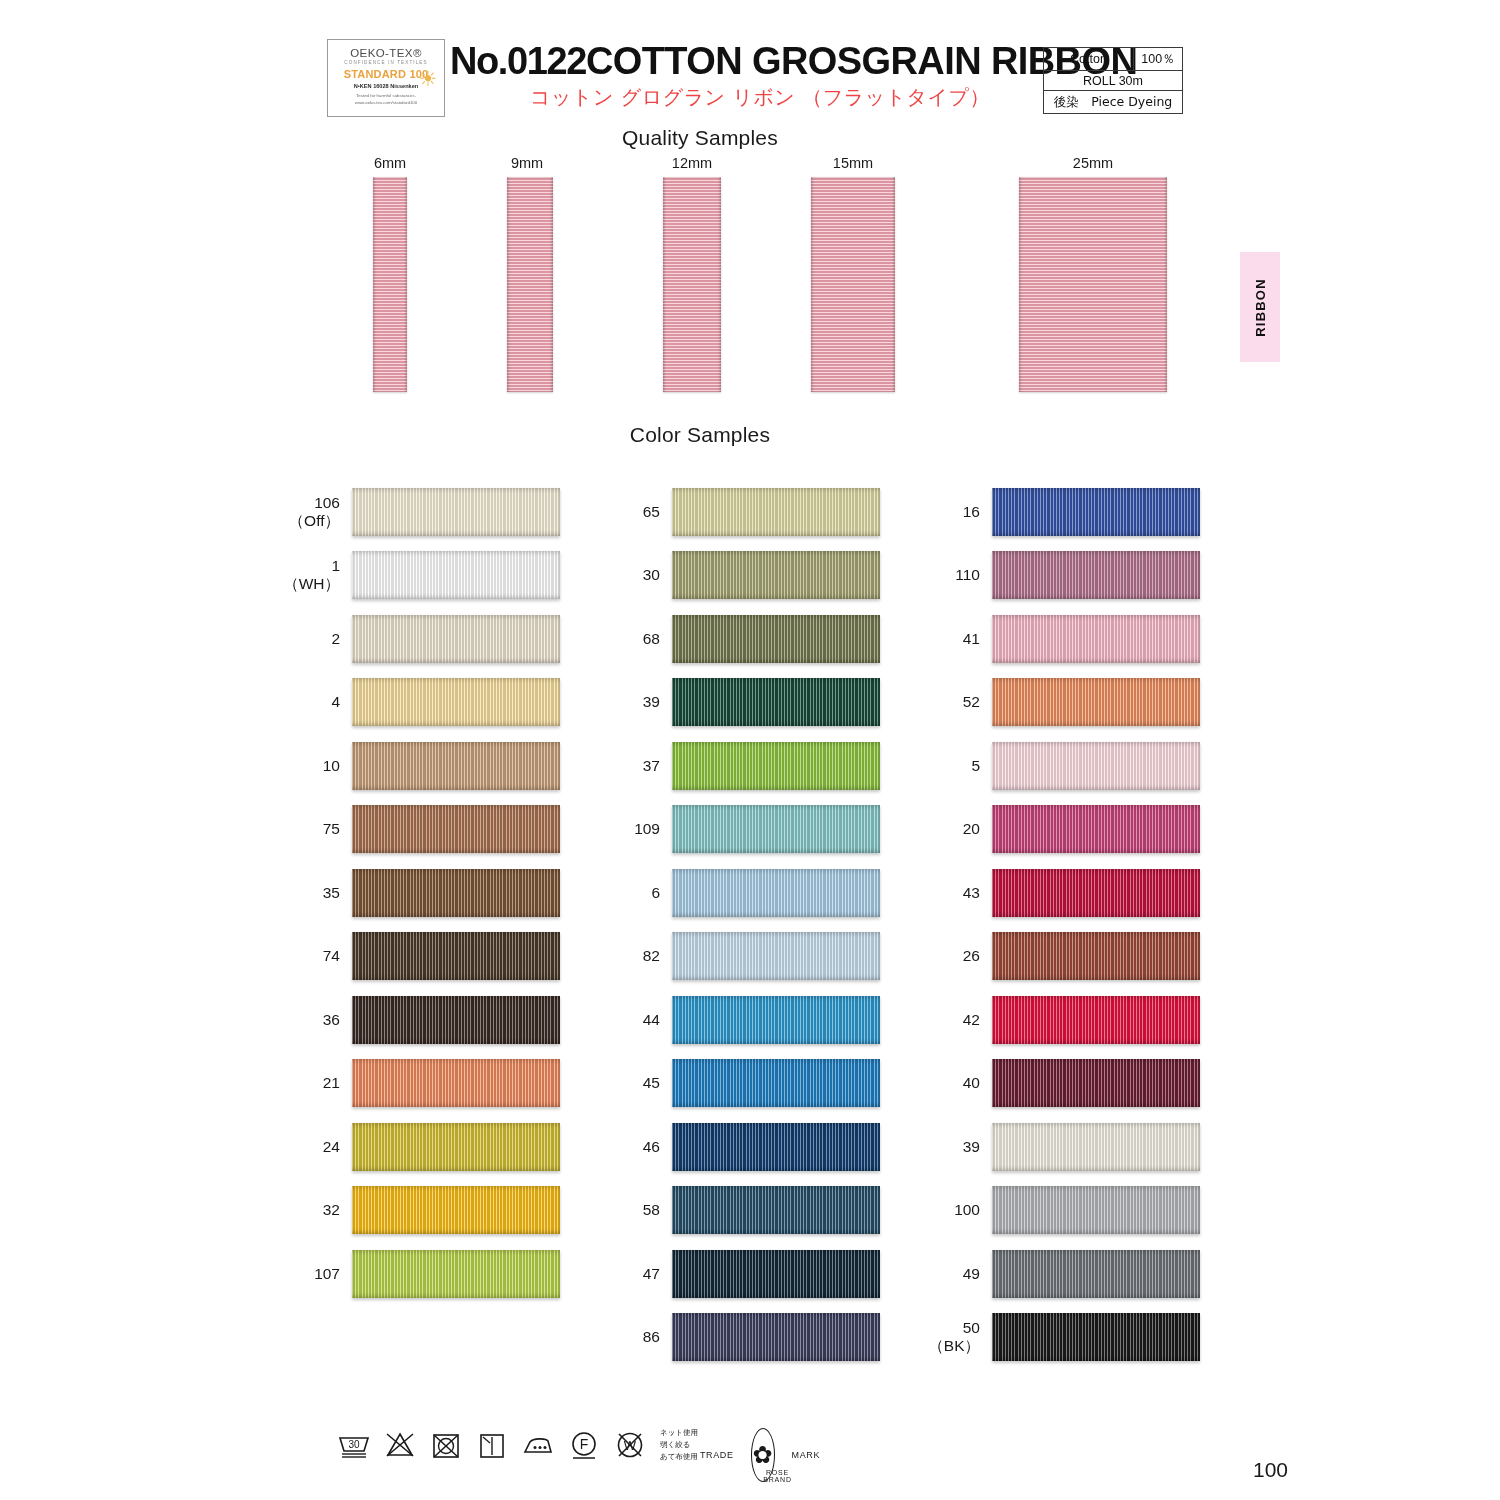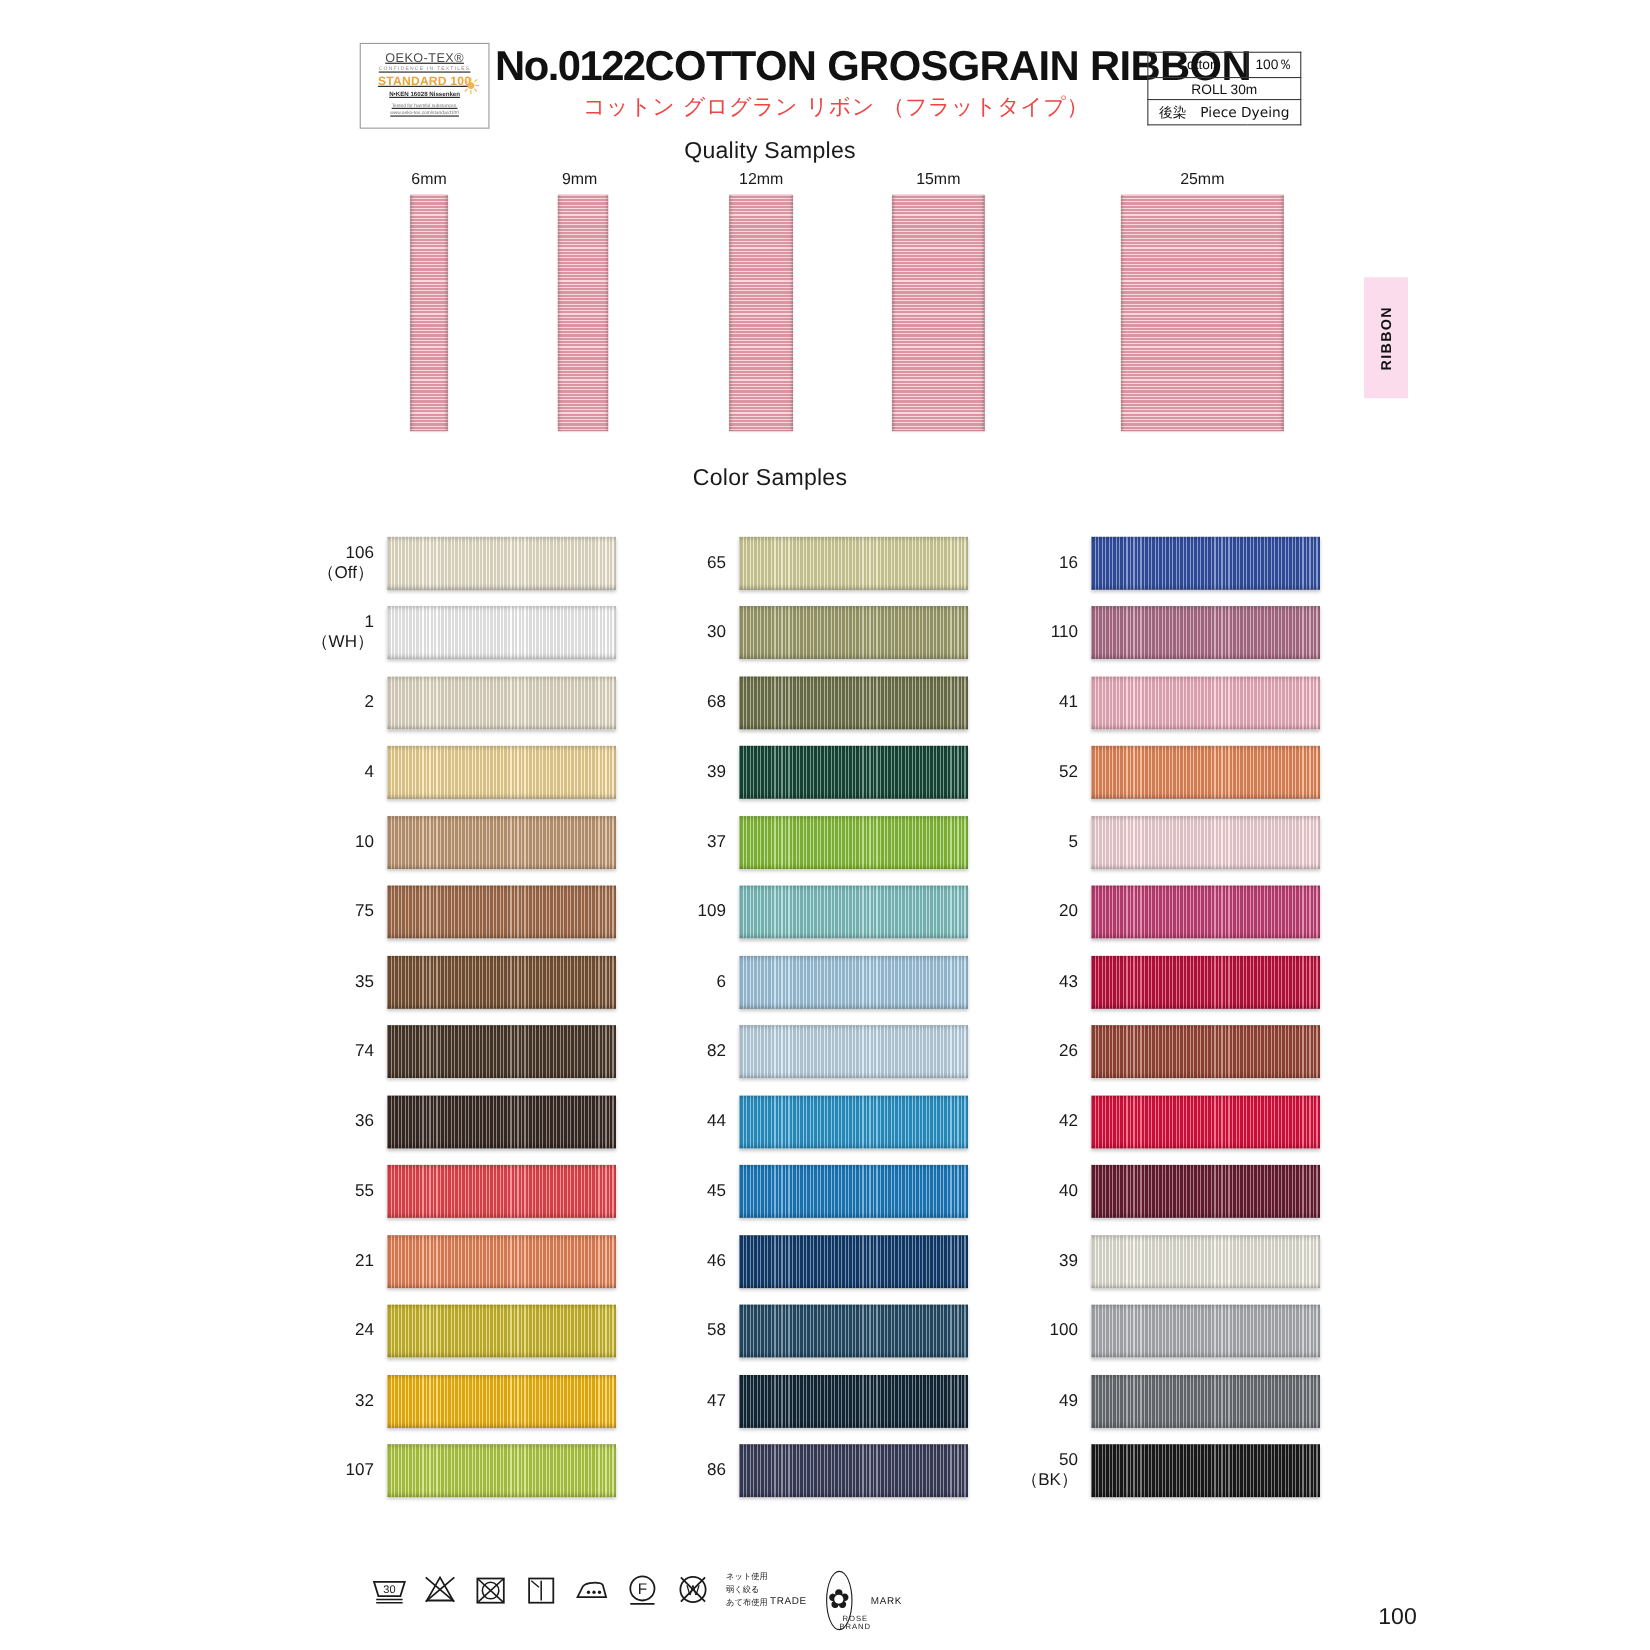--- a/index.html
+++ b/index.html
@@ -24,21 +24,20 @@
   }
   #oeko-box {
     position: absolute;
     left: 327px; top: 39px;
     width: 118px; height: 78px;
     border: 1px solid #9a9a9a;
     background: #fff;
     box-sizing: border-box;
     text-align: center;
     overflow: hidden;
-    text-decoration: underline;
   }
   #oeko-title {
     font-size: 11.5px;
     letter-spacing: 0.4px;
     color: #4a4a4a;
     margin-top: 7px;
     font-weight: 400;
   }
   #oeko-sub {
     font-size: 4.6px;
@@ -429,27 +428,20 @@
         </div>
       </div>
       <div class="color-row">
         <div class="c-label"><span>36</span></div>
         <div class="c-swatch" style="background: rgb(59, 43, 37);">
           <div class="rib-h"></div>
           <div class="rib-hshade"></div>
         </div>
       </div>
       <div class="color-row">
-        <div class="c-label"><span>55</span></div>
-        <div class="c-swatch" style="background: rgb(239, 74, 82);">
-          <div class="rib-h"></div>
-          <div class="rib-hshade"></div>
-        </div>
-      </div>
-      <div class="color-row">
         <div class="c-label"><span>21</span></div>
         <div class="c-swatch" style="background: rgb(239, 138, 93);">
           <div class="rib-h"></div>
           <div class="rib-hshade"></div>
         </div>
       </div>
       <div class="color-row">
         <div class="c-label"><span>24</span></div>
         <div class="c-swatch" style="background: rgb(211, 192, 51);">
           <div class="rib-h"></div>

